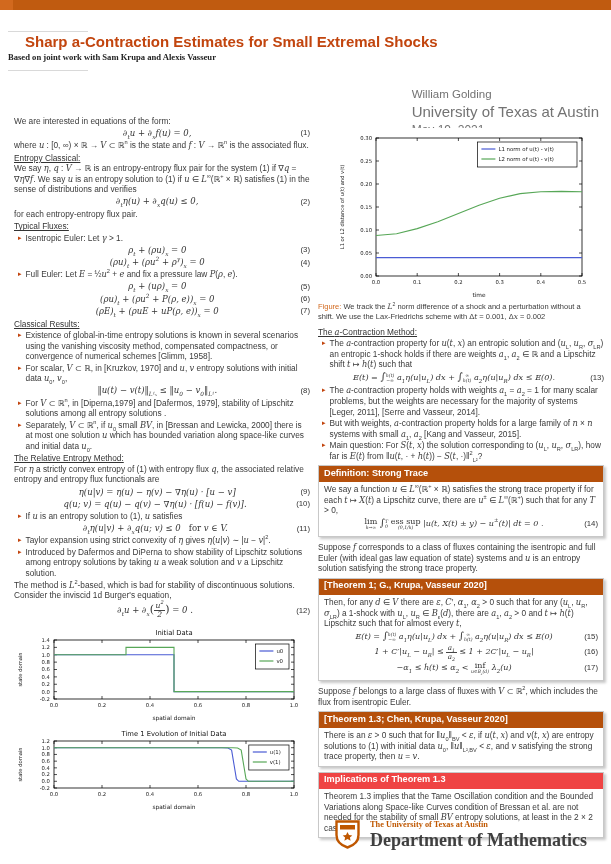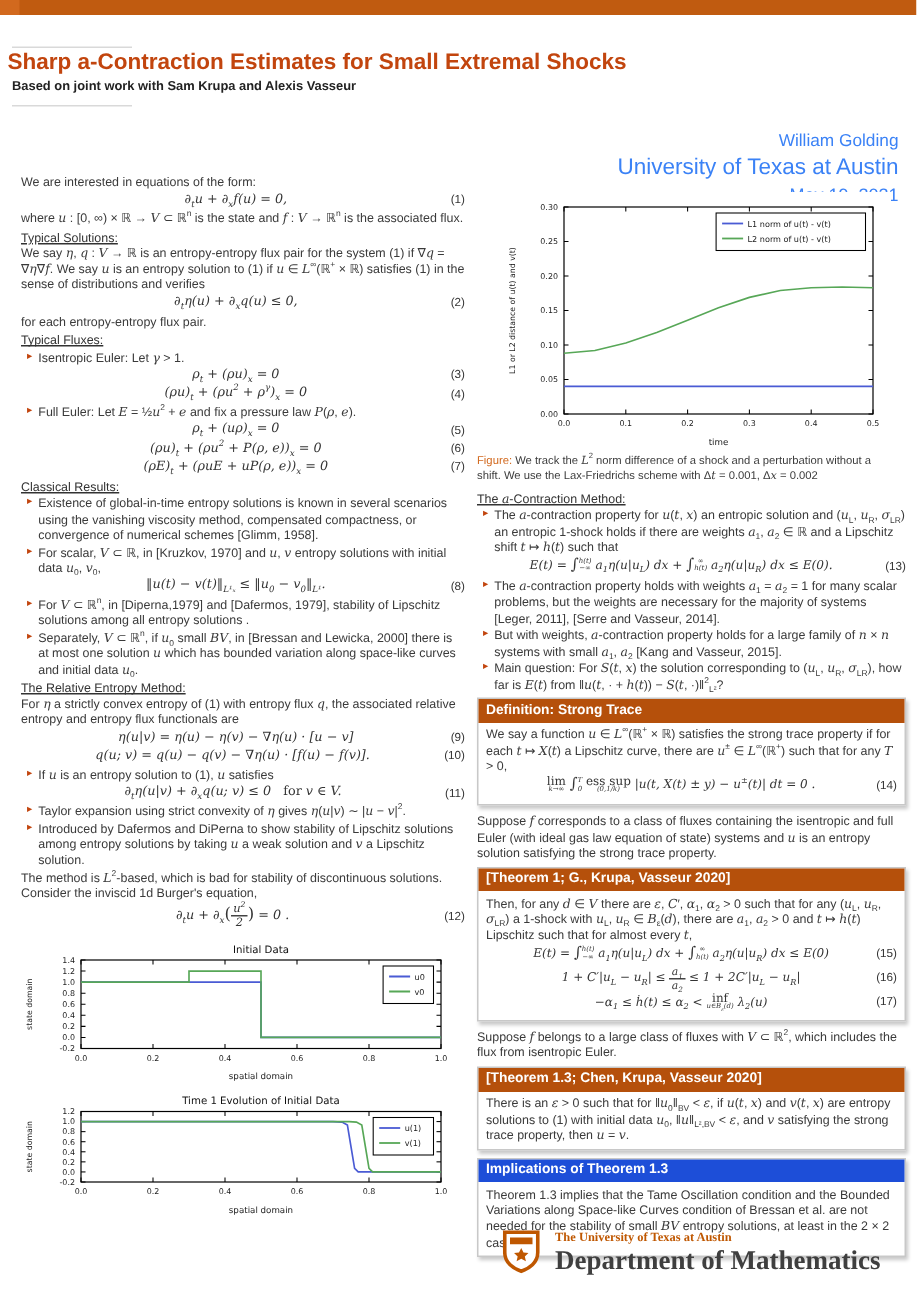--- a/index.html
+++ b/index.html
@@ -3,23 +3,23 @@
 <meta charset="utf-8">
 <style>
   html,body{margin:0;padding:0;}
   body{width:611px;height:864px;background:#ffffff;position:relative;overflow:hidden;
        font-family:"Liberation Sans","DejaVu Sans",sans-serif;color:#3a3a3a;}
   .topbar{position:absolute;top:0;left:0;width:611px;height:10px;background:#c05b10;}
   .topbar-accent{position:absolute;top:0;left:0;width:13px;height:10px;background:#d2691e;}
   .rule{position:absolute;height:1px;background:#d9d9d9;}
   .rule1{top:31px;left:8px;width:80px;}
   .rule2{top:70px;left:8px;width:80px;}
-  .title{position:absolute;top:33px;left:5px;margin:0;font-size:15px;font-weight:bold;color:#c2450e;text-align:center;}
-  .subtitle{position:absolute;top:52px;left:8px;font-size:8.6px;font-weight:bold;color:#222;}
-  .authorblock{position:absolute;top:88px;right:12px;text-align:right;color:#3b82f6;}
+  .title{position:absolute;top:33px;left:25px;margin:0;font-size:15px;font-weight:bold;color:#c2450e;text-align:center;}
+  .subtitle{position:absolute;top:52px;left:8px;font-size:8.6px;font-weight:bold;color:#222;font-family:Liberation Serif, serif;}
+  .authorblock{position:absolute;top:88px;right:12px;color:#737373;}
   .author{font-size:11.5px;}
   .affil{font-size:15px;margin-top:3px;}
   .date{font-size:12px;margin-top:3px;}
 
   .col{position:absolute;font-size:8.3px;line-height:1.27;}
   .leftcol{left:14px;top:116px;width:296px;}
   .rightcol{left:318px;top:126px;width:286px;}
 
   .sec{text-decoration:underline;color:#333;margin:2px 0 0;}
   p.t{margin:0 0 1px;}
@@ -28,21 +28,21 @@
   .eqrow{display:flex;align-items:center;margin:1.5px 0;font-family:"DejaVu Serif",serif;
          font-style:italic;font-size:8.5px;color:#333;}
   .eqrow .eqbody{flex:1;text-align:center;}
   .eqrow .eqnum{font-family:"Liberation Sans",sans-serif;font-style:normal;font-size:7.8px;color:#333;}
   .rightcol .eqrow{font-size:8.1px;}
   .bullet{display:flex;margin:1px 0 1px 4px;}
   .blt{color:#c2450e;font-size:7px;line-height:1.5;margin-right:4px;flex:0 0 auto;}
   .btxt{flex:1;}
   .box{border:1px solid #c8c8c8;box-shadow:1.5px 2px 2.5px rgba(0,0,0,.22);margin:4px 0 5px;background:#fff;}
   .box-title{background:#b5500b;color:#fff;font-weight:bold;font-size:9.2px;padding:1.5px 5px 2.5px;}
-  .impl .box-title{background:#1d4ed8;}
+  .impl .box-title{background:#ef4444;}
   .box-body{padding:2.5px 5px 4px;}
   .box-body .eqrow{font-size:8px;}
   .frac{display:inline-flex;flex-direction:column;text-align:center;vertical-align:middle;line-height:1.05;font-size:0.9em;}
   .frac .top{border-bottom:0.8px solid #444;padding:0 1.5px;}
   .lims{display:inline-flex;flex-direction:column;vertical-align:middle;font-size:0.58em;line-height:1.15;text-align:center;}
   .limstack{display:inline-flex;flex-direction:column;align-items:center;vertical-align:middle;line-height:1;}
   .limstack > :last-child{font-size:0.58em;}
   .int{font-size:1.25em;font-style:normal;}
   .up{font-style:normal;}
   .bigp{font-size:1.3em;font-style:normal;}
@@ -73,21 +73,21 @@
   <div class="date">May 19, 2021</div>
 </div>
 
 <div class="col leftcol">
   <p class="t">We are interested in equations of the form:</p>
   <div class="eqrow">
       <span class="eqbody">∂<sub>t</sub><i>u</i> + ∂<sub>x</sub><i>f</i>(<i>u</i>) = 0,</span>
       <span class="eqnum">(1)</span>
     </div>
   <p class="t">where <i>u</i> : [0, ∞) × ℝ → <i>V</i> ⊂ ℝ<sup>n</sup> is the state and <i>f</i> : <i>V</i> → ℝ<sup>n</sup> is the associated flux.</p>
-  <div class="sec">Typical Solutions:</div>
+  <div class="sec">Entropy Classical:</div>
   <p class="t">We say <i>η</i>, <i>q</i> : <i>V</i> → ℝ is an entropy-entropy flux pair for the system (1) if ∇<i>q</i> = ∇<i>η</i>∇<i>f</i>. We say <i>u</i> is an entropy solution to (1) if <i>u</i> ∈ <i>L</i><sup>∞</sup>(ℝ<sup>+</sup> × ℝ) satisfies (1) in the sense of distributions and verifies</p>
   <div class="eqrow">
       <span class="eqbody">∂<sub>t</sub><i>η</i>(<i>u</i>) + ∂<sub>x</sub><i>q</i>(<i>u</i>) ≤ 0,</span>
       <span class="eqnum">(2)</span>
     </div>
   <p class="t">for each entropy-entropy flux pair.</p>
   <div class="sec">Typical Fluxes:</div>
   <div class="bullet">
       <span class="blt">▸</span>
       <div class="btxt">Isentropic Euler: Let <i>γ</i> &gt; 1.</div>

